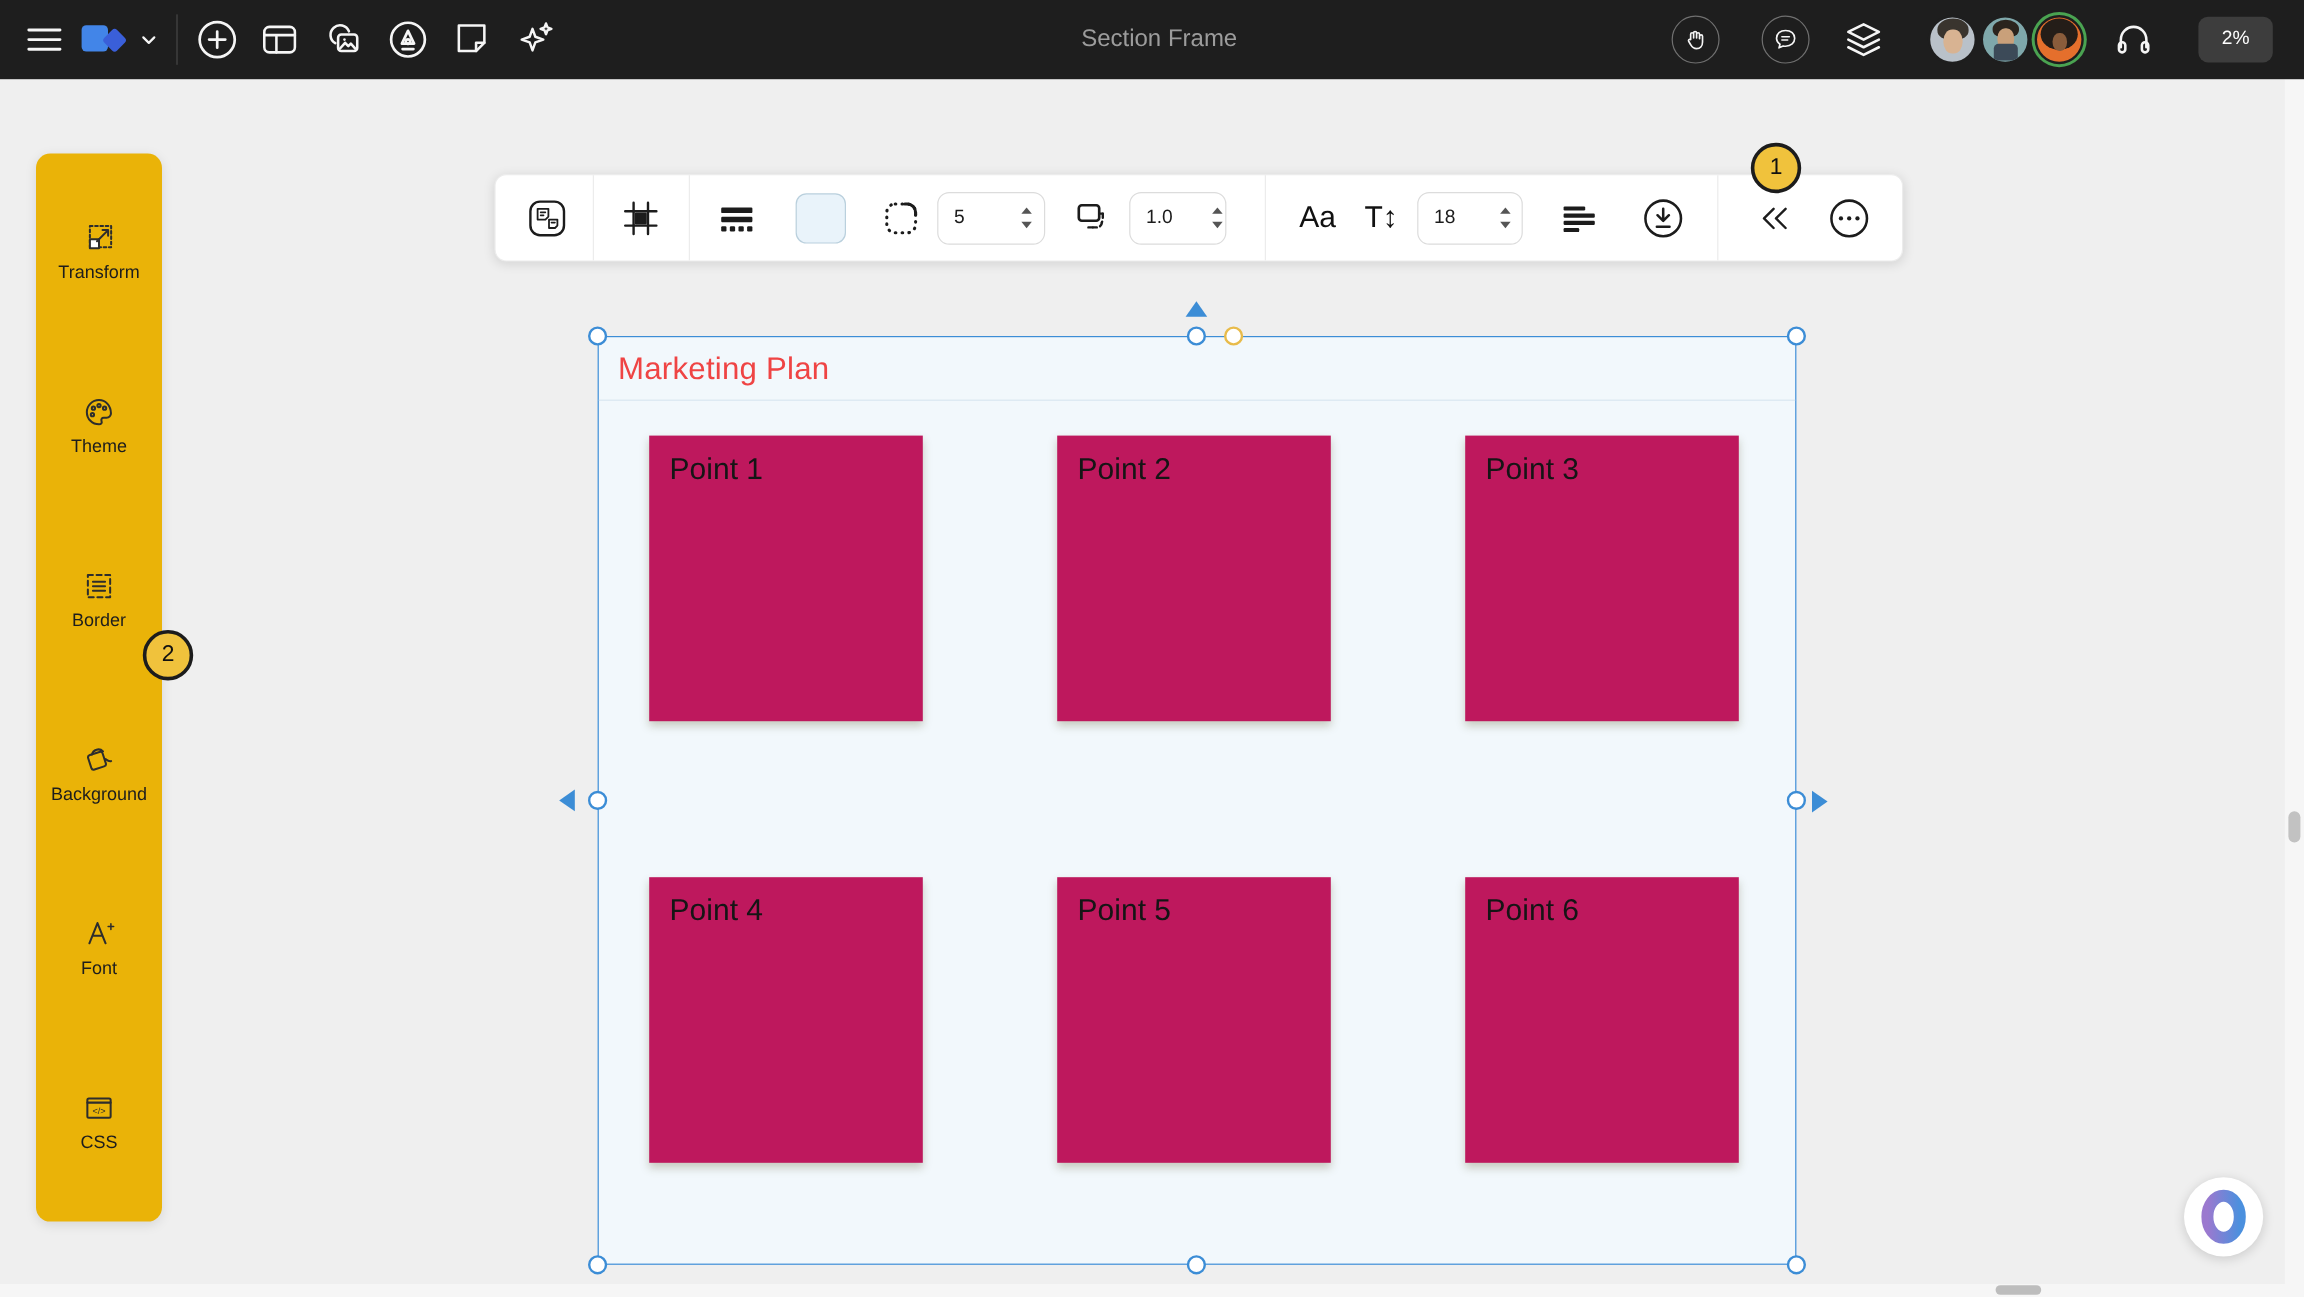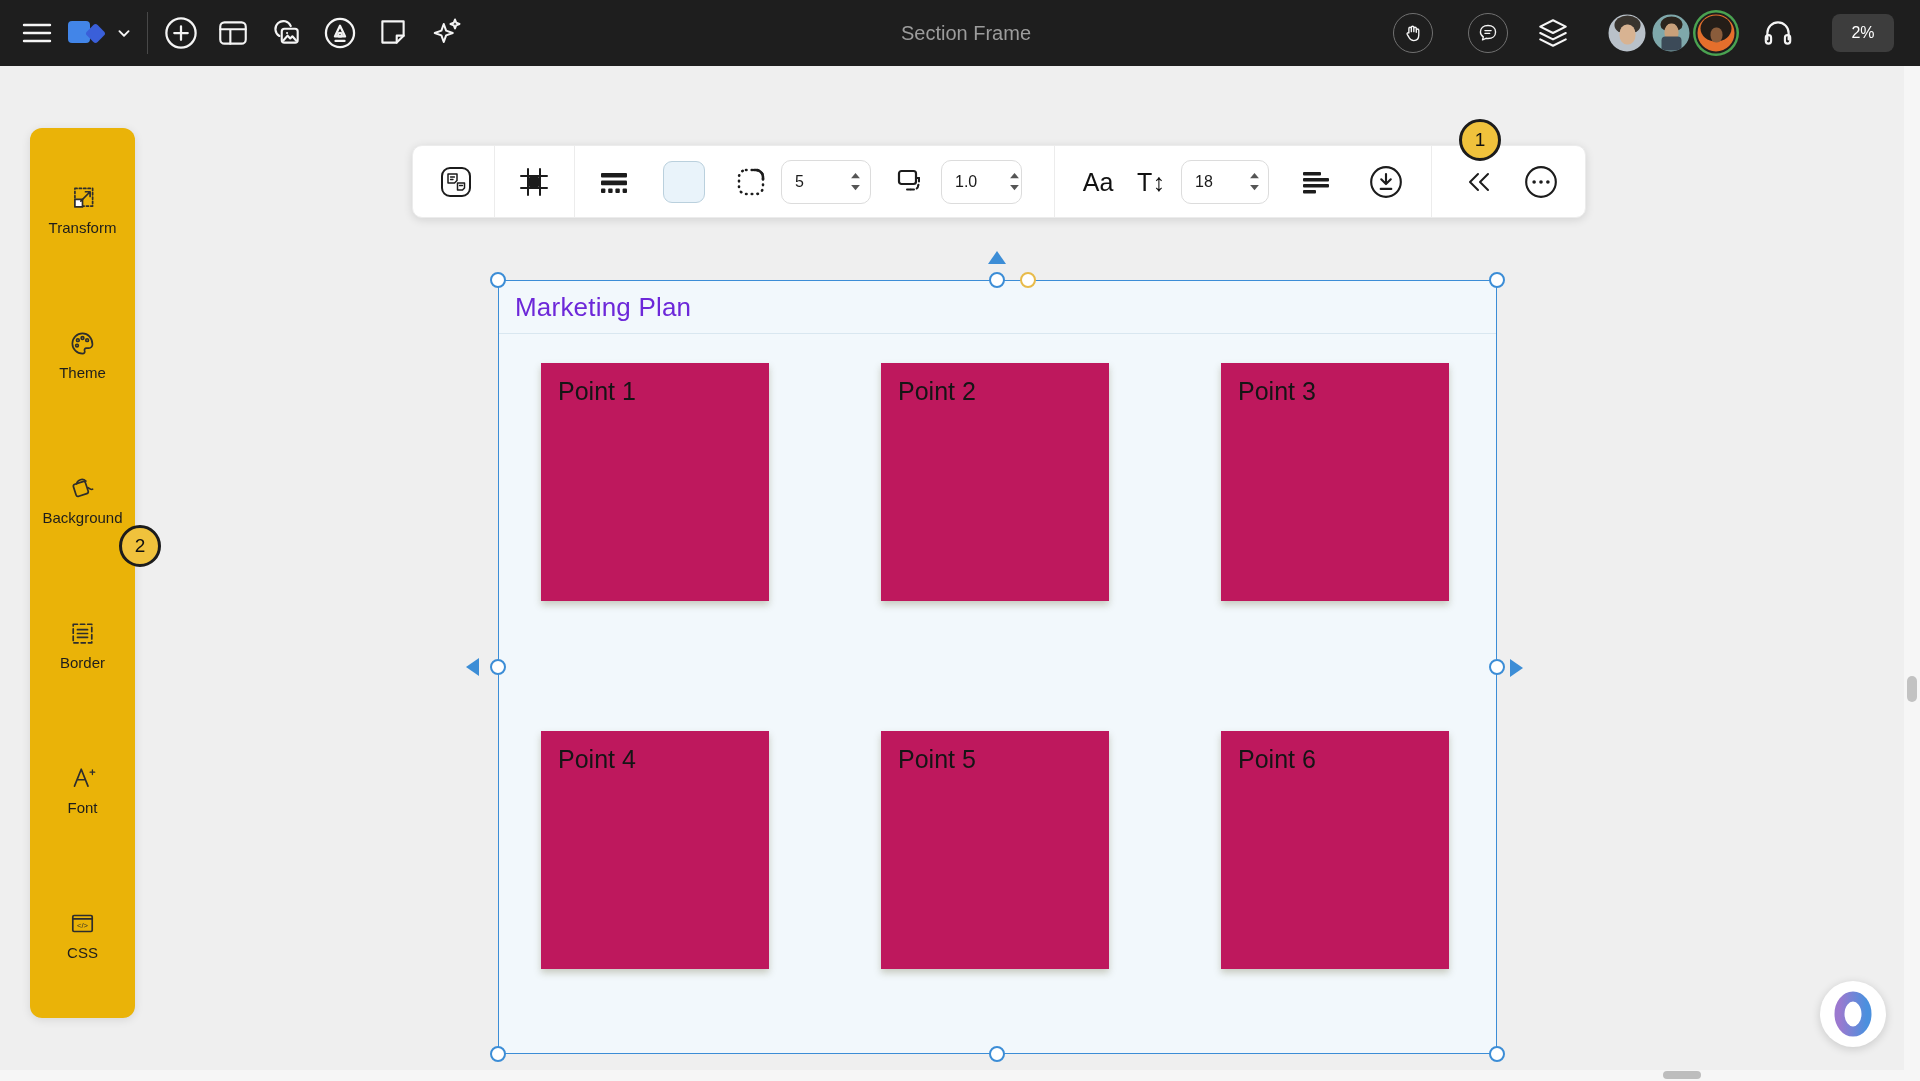--- a/index.html
+++ b/index.html
@@ -35,21 +35,21 @@
   .numfield input{border:none;outline:none;width:52px;padding-left:13px;font-size:16px;font-family:inherit;color:#1c1c1c;background:transparent}
   .steppers{display:flex;flex-direction:column;gap:5px;margin-right:9px;margin-left:auto;cursor:pointer}
   .swatch{width:42px;height:42px;border-radius:9px;background:#e9f3fa;border:1px solid #bad0dd;box-sizing:border-box}
   .tglyph{font-size:25px;color:#111}
   .badge{position:absolute;width:42px;height:42px;border-radius:50%;background:#F0C23C;border:3px solid #1c1c1c;
          box-sizing:border-box;display:flex;align-items:center;justify-content:center;font-size:19px;color:#111;z-index:60}
   
   .frame{position:absolute;left:498px;top:280px;width:999px;height:774px;background:#f2f8fc;
          border:1.5px solid #3c8dd6;box-sizing:border-box;z-index:5}
   .frame-head{height:52px;border-bottom:1px solid #d9e7f0;display:flex;align-items:center;padding-left:16px}
-  .frame-title{font-size:26px;color:#6d28d9;letter-spacing:.2px}
+  .frame-title{font-size:26px;color:#ef4444;letter-spacing:.2px}
   .note{position:absolute;width:228px;height:238px;background:#be185d;box-shadow:0 4px 7px rgba(90,85,40,.28);cursor:pointer}
   .note span{display:block;padding:14px 0 0 17px;font-size:25px;color:#151515}
   .handle{position:absolute;width:16px;height:16px;border-radius:50%;background:#fff;border:2px solid #3c8dd6;box-sizing:border-box;z-index:15;cursor:pointer}
   .handle.y{border-color:#e8bb4a}
   .tri{position:absolute;width:0;height:0;z-index:15;cursor:pointer}
   
   .o-widget{position:absolute;left:1820px;top:981px;width:66px;height:66px;border-radius:50%;background:#fff;
             box-shadow:0 2px 10px rgba(0,0,0,.16);display:flex;align-items:center;justify-content:center;cursor:pointer;z-index:30}
   .vtrack{position:absolute;left:1904px;top:66px;width:16px;height:1015px;background:#f6f6f6}
   .htrack{position:absolute;left:0;top:1070px;width:1920px;height:11px;background:#f6f6f6}
@@ -191,32 +191,32 @@
         <path d="M16 4a12 12 0 1 0 0 24c2.2 0 3.2-1.5 2.5-3.3-.6-1.6.3-3.2 2.1-3.2h2.9a4.3 4.3 0 0 0 4.3-4.5C27.5 9 22.4 4 16 4z"></path>
         <circle cx="10.5" cy="12" r="1.6"></circle>
           <circle cx="16" cy="9.5" r="1.6"></circle>
           <circle cx="21.5" cy="12" r="1.6"></circle>
           <circle cx="9.5" cy="18.5" r="1.6"></circle>
         </svg>
       <span class="slabel">Theme</span>
     </div>
     <div class="side-item">
       <svg class="i" width="27" height="27" viewBox="0 0 32 32" stroke-width="1.7">
+        <rect x="5" y="5" width="22" height="22" stroke-dasharray="5 3.6"></rect>
+        <path d="M10 11.5h12M10 16h12M10 20.5h12"></path>
+        </svg>
+      <span class="slabel">Border</span>
+    </div>
+    <div class="side-item">
+      <svg class="i" width="27" height="27" viewBox="0 0 32 32" stroke-width="1.7">
         <rect x="6.5" y="9" width="15" height="15" rx="2.5" transform="rotate(-18 14 16.5)"></rect>
         <path d="M9 10.5a6.5 6.5 0 0 1 11-3.2"></path>
         <path d="M22.5 15c2.5 1.8 4.5 2.6 5.5 1.8"></path>
         </svg>
       <span class="slabel">Background</span>
-    </div>
-    <div class="side-item">
-      <svg class="i" width="27" height="27" viewBox="0 0 32 32" stroke-width="1.7">
-        <rect x="5" y="5" width="22" height="22" stroke-dasharray="5 3.6"></rect>
-        <path d="M10 11.5h12M10 16h12M10 20.5h12"></path>
-        </svg>
-      <span class="slabel">Border</span>
     </div>
     <div class="side-item">
       <svg class="i" width="27" height="27" viewBox="0 0 32 32" stroke-width="1.7">
         <path d="M6.5 25L14.5 5l8 20M9.6 17.5h9.8"></path>
         <path d="M25 8.5h5.5M27.75 5.75v5.5" stroke-width="1.5"></path>
         </svg>
       <span class="slabel">Font</span>
     </div>
     <div class="side-item">
       <svg class="i" width="27" height="27" viewBox="0 0 32 32" stroke-width="1.6">

